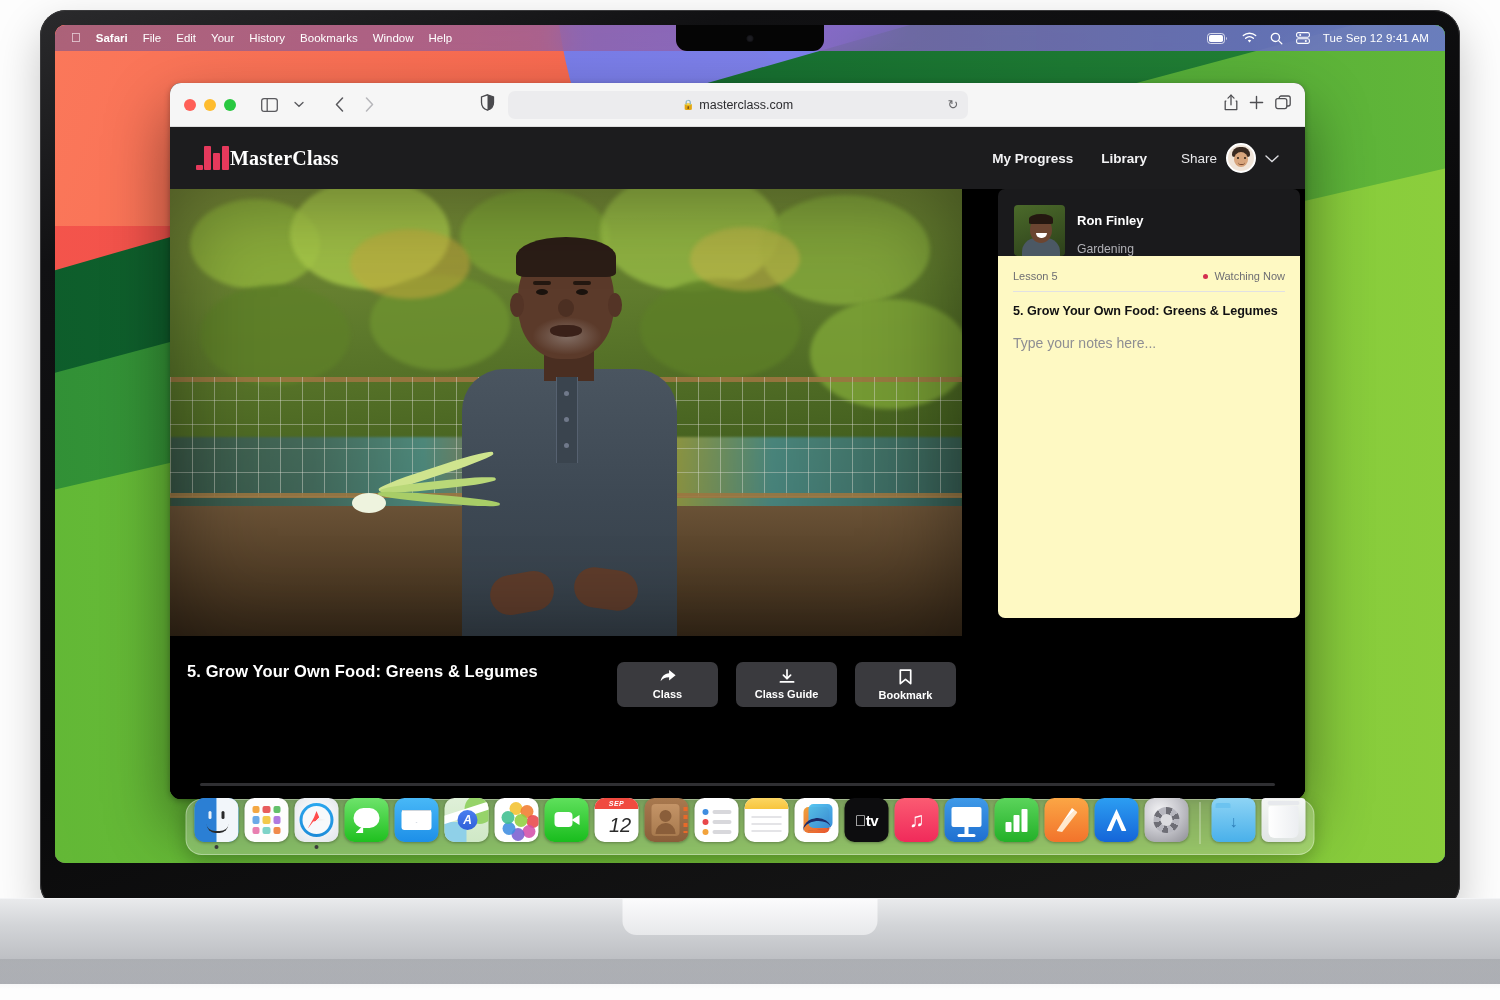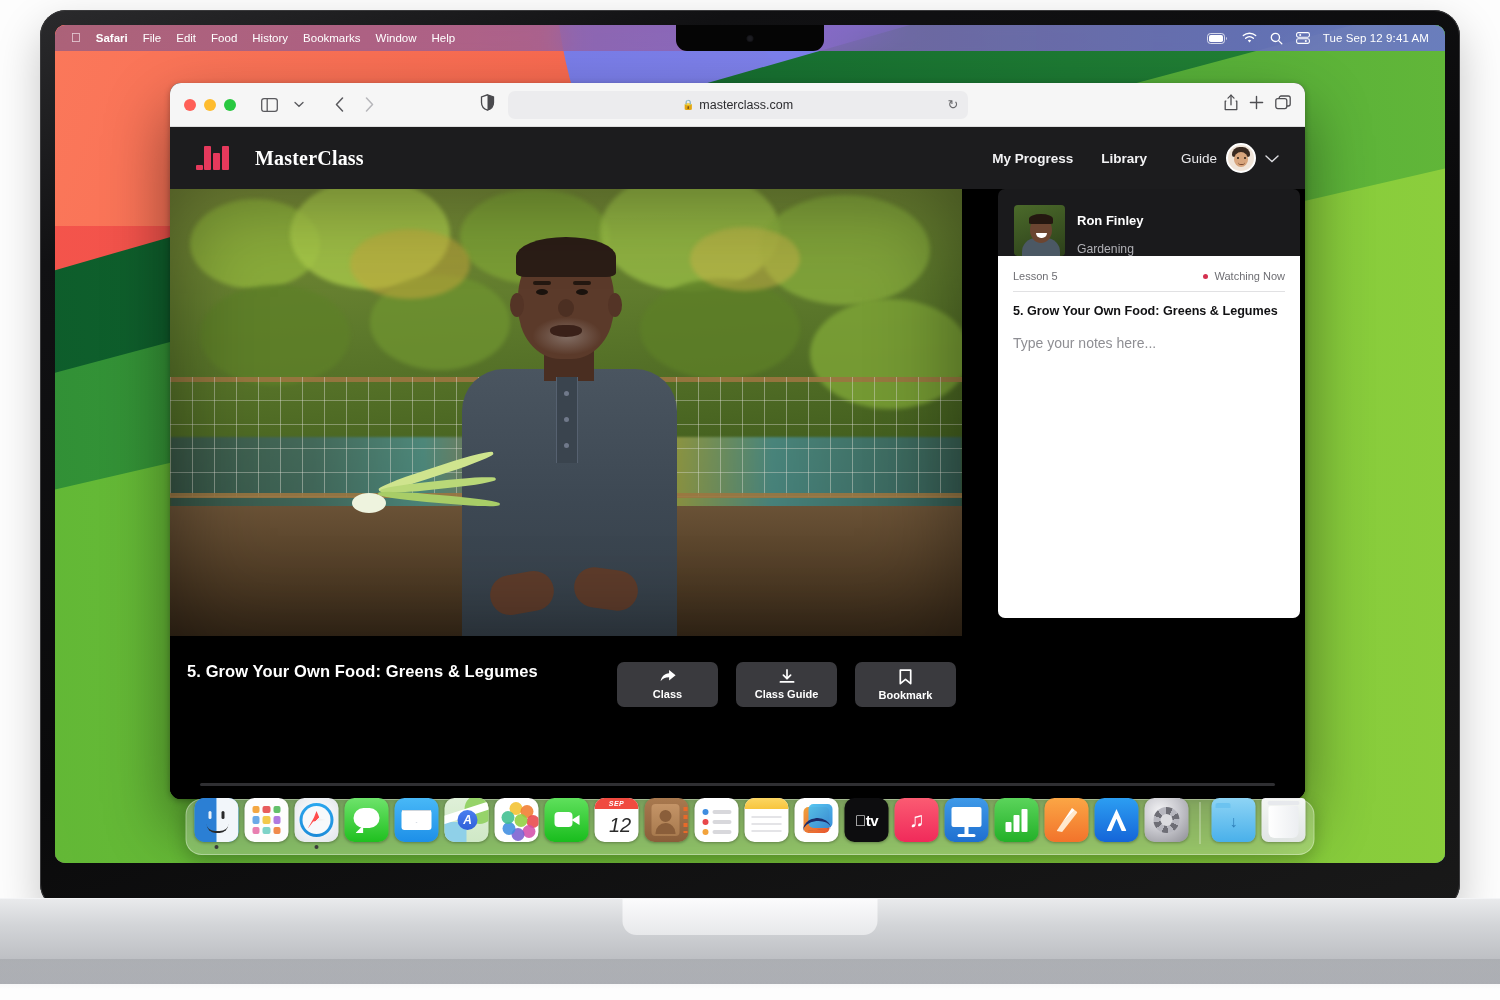--- a/index.html
+++ b/index.html
@@ -136,21 +136,21 @@
   .urlbar .reload { position:absolute; right:9px; color:#6a6a6d; font-size:13px; }
   .shield { position:absolute; left:310px; color:#4a4a4e; }
   .tb-right { margin-left:auto; display:flex; align-items:center; gap:11px; color:#4e4e52; }
 
   
   .page { height:672px; background:#000; position:relative; overflow:hidden; }
   .mc-header {
     height:62px; background:#1c1c1e; display:flex; align-items:center;
     padding:0 26px; gap:22px;
   }
-  .mc-logo { display:flex; align-items:center; gap:25px; }
+  .mc-logo { display:flex; align-items:center; gap:0; }
   .mc-mark { width:34px; height:24px; position:relative; }
   .mc-mark .bar { position:absolute; bottom:0; width:7px; background:#e5395c; border-radius:1px; }
   .mc-mark .b1 { left:0; height:5px; }
   .mc-mark .b2 { left:8px; height:24px; }
   .mc-mark .b3 { left:17px; height:17px; }
   .mc-mark .b4 { left:26px; height:24px; }
   .mc-name { color:#fff; font-family:"Liberation Serif", serif; font-size:20px; font-weight:bold; letter-spacing:.2px; }
   .mc-search {
     flex:0 0 600px; height:41px; background:#2b2b2e; border-radius:6px;
     display:flex; align-items:center; padding:0 16px; gap:12px; margin-left:20px;
@@ -255,21 +255,21 @@
   .nc-cat { color:#b0b0b5; font-size:12.2px; margin-top:14px; }
   .nc-tabs { display:flex; gap:20px; padding:22px 16px 0 16px; }
   .nc-tab { color:#b9b9be; font-size:13.2px; padding-bottom:9px; cursor:pointer; }
   .nc-tab.active { color:#fff; font-weight:bold; border-bottom:2px solid #d4304f; }
   .nc-ctrl { display:flex; align-items:center; padding:16px 16px 15px 16px; }
   .checkbox { width:16px; height:16px; border:1.6px solid #a8a8ad; border-radius:2.5px; background:transparent; cursor:pointer; }
   .nc-ctrl .lbl { color:#e6e6e9; font-size:12.8px; margin-left:11px; }
   .info-i { margin-left:auto; width:17px; height:17px; border:1.4px solid #b4b4b9; border-radius:50%;
             color:#b4b4b9; font-size:11px; display:flex; align-items:center; justify-content:center;
             font-family:"Liberation Serif", serif; cursor:pointer; }
-  .nc-note { background:#ffffff; padding:14px 15px 4px 15px; height:362px; }
+  .nc-note { background:#fef9c3; padding:14px 15px 4px 15px; height:362px; }
   .note-meta { display:flex; align-items:center; font-size:11px; color:#6e6e73; padding-bottom:9px;
                border-bottom:1px solid #e1e1e3; }
   .note-watch { margin-left:auto; display:flex; align-items:center; gap:6px; color:#6e6e73; }
   .live-dot { width:5px; height:5px; border-radius:50%; background:#d4304f; }
   .note-title { color:#111113; font-size:12.6px; font-weight:bold; margin-top:12px; }
   .note-input { color:#8e8e93; font-size:14px; margin-top:17px; }
 
   .page-scroll { position:absolute; left:0; bottom:0; width:100%; height:30px; background:#000; }
   .scroll-track { position:absolute; left:30px; bottom:13px; width:1075px; height:3px;
                   background:#2f2f32; border-radius:2px; }
@@ -412,21 +412,21 @@
       <div class="notch">
         <div class="notch-cam"></div>
       </div>
 
       <div class="menubar">
         <div class="mb-left">
           <span class="mb-apple"></span>
           <span class="mb-item bold">Safari</span>
           <span class="mb-item">File</span>
           <span class="mb-item">Edit</span>
-          <span class="mb-item">Food</span>
+          <span class="mb-item">Your</span>
           <span class="mb-item">History</span>
           <span class="mb-item">Bookmarks</span>
           <span class="mb-item">Window</span>
           <span class="mb-item">Help</span>
         </div>
         <div class="mb-right">
           <span class="mb-icon">
             <svg width="22" height="11" viewBox="0 0 22 11">
                 <rect x="0.5" y="0.5" width="17" height="10" rx="3" fill="none" stroke="#fff" stroke-opacity=".75"></rect>
                 <rect x="2" y="2" width="14" height="7" rx="1.8" fill="#fff"></rect>
@@ -538,21 +538,21 @@
                   <i class="bar b4"></i>
               </span>
               <span class="mc-name">MasterClass</span>
             </div>
 
 
             <div class="mc-nav">
               <a href="#">My Progress</a>
               <a href="#">Library</a>
               <div class="mc-user">
-                <span class="uname">Guide</span>
+                <span class="uname">Share</span>
                 <span class="avatar">
                   <i class="av-hair"></i>
                     <i class="av-face"></i>
                   <i class="av-eye l"></i>
                     <i class="av-eye r"></i>
                     <i class="av-mouth"></i>
                 </span>
                 <span class="chev">
                   <svg width="14" height="8" viewBox="0 0 14 8">
                       <path d="M1 1l6 5.6L13 1" fill="none" stroke="currentColor" stroke-width="1.4" stroke-linecap="round"></path>

